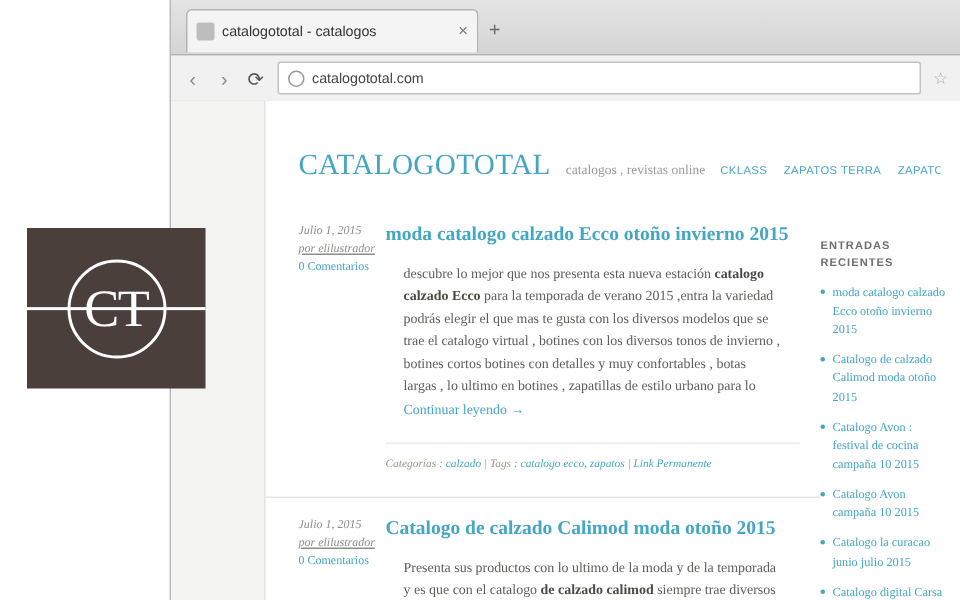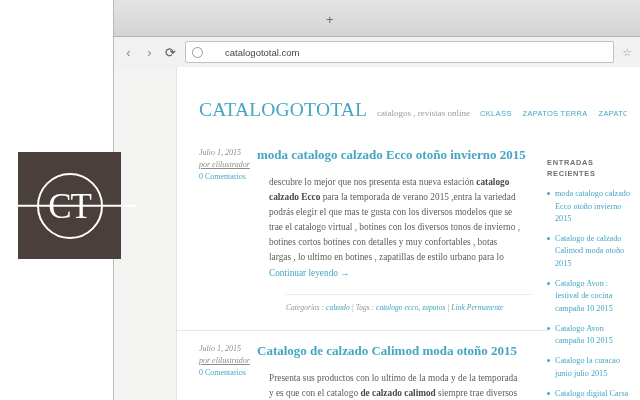--- a/index.html
+++ b/index.html
@@ -104,21 +104,21 @@
   .navbtn.active { color: #555; }
   .urlbar {
     flex: 1 1 auto;
     height: 20px;
     background: #ffffff;
     border: 1px solid #c2c2c2;
     border-radius: 2px;
     display: flex;
     align-items: center;
     padding: 0 6px;
-    gap: 22px;
+    gap: 5px;
   }
   .urlbar .lock {
     width: 9px; height: 9px;
     border: 1.3px solid #9a9a9a;
     border-radius: 50%;
     flex: 0 0 auto;
   }
   .urlbar .url-text {
     font-family: "Liberation Sans", sans-serif;
     font-size: 9.5px;
@@ -260,21 +260,20 @@
     color: #45a6c4;
   }
   .post-footer {
     margin-top: 13px;
     padding-top: 8px;
     border-top: 1px solid #ececea;
     font-family: "Liberation Serif", serif;
     font-size: 7.6px;
     color: #98988f;
     font-style: italic;
-    margin-left: 29px;
   }
   .post-footer a { color: #45a6c4; text-decoration: none; font-style: italic; }
 
   .side-heading {
     font-family: "Liberation Sans", sans-serif;
     font-size: 7.4px;
     font-weight: bold;
     color: #6f6f6a;
     letter-spacing: 0.7px;
     line-height: 1.5;
@@ -301,21 +300,21 @@
     text-decoration: none;
     line-height: 1.5;
     display: block;
   }
 
   
   .logo-tile {
     position: absolute;
     left: 18px;
     top: 152px;
-    width: 103px;
+    width: 119px;
     height: 107px;
     background: #4a3f3a;
     z-index: 20;
   }
   .logo-mark {
     position: absolute;
     left: 50%;
     top: 50%;
     transform: translate(-50%, -50%);
     width: 66px;
@@ -347,20 +346,25 @@
   }
 </style>
 </head>
 <body>
 
 <div id="root">
 
   <div class="browser">
 
     <div class="chrome-top">
+      <div class="tab">
+        <span class="favicon"></span>
+        <span class="tab-title">catalogototal - catalogos</span>
+        <span class="tab-close">×</span>
+      </div>
       <div class="tab-plus">+</div>
     </div>
 
     <div class="chrome-toolbar">
       <span class="navbtn">‹</span>
       <span class="navbtn">›</span>
       <span class="navbtn active">⟳</span>
       <div class="urlbar">
         <span class="lock"></span>
         <span class="url-text">catalogototal.com</span>

